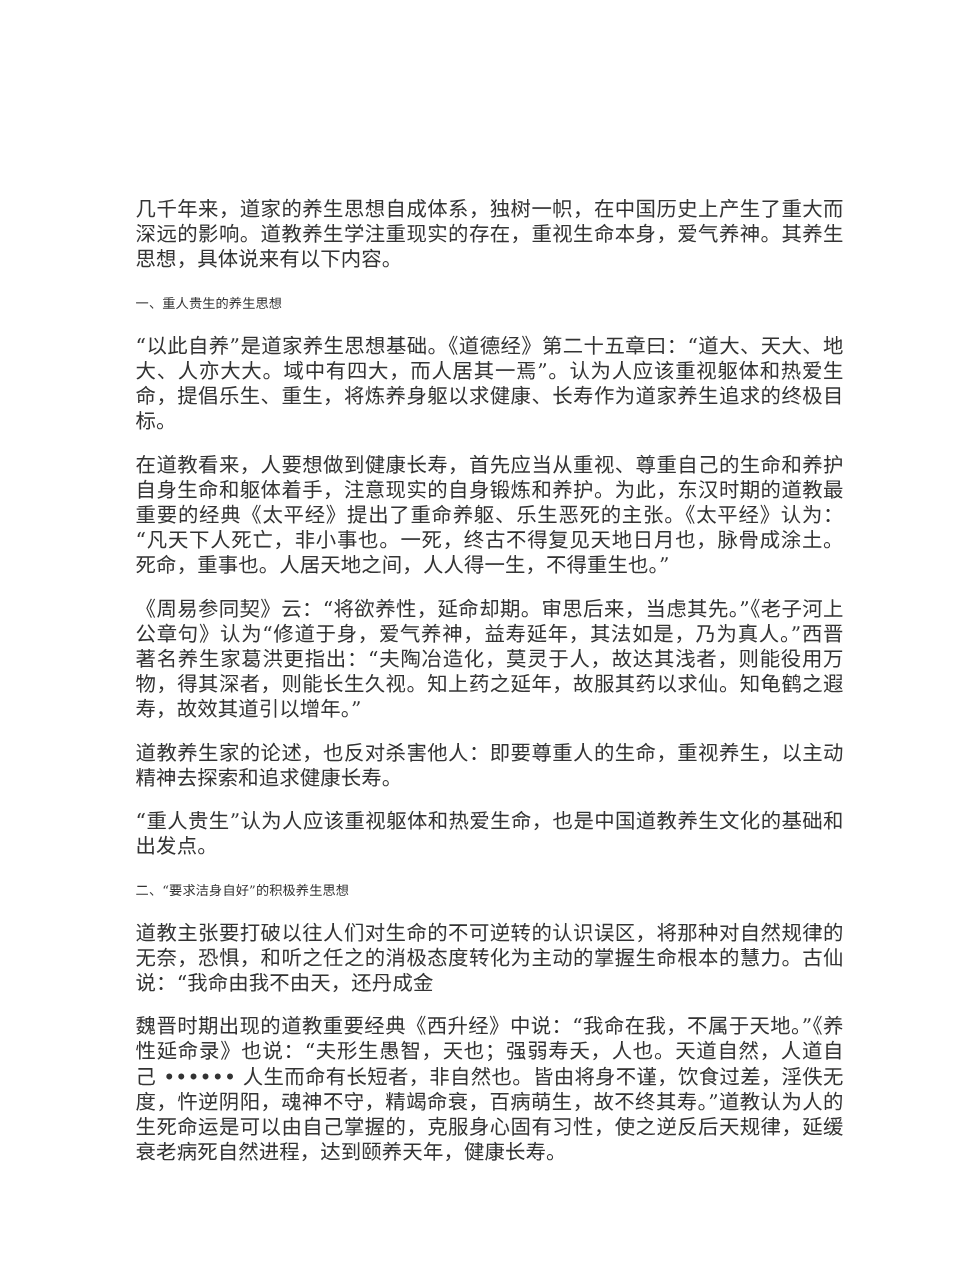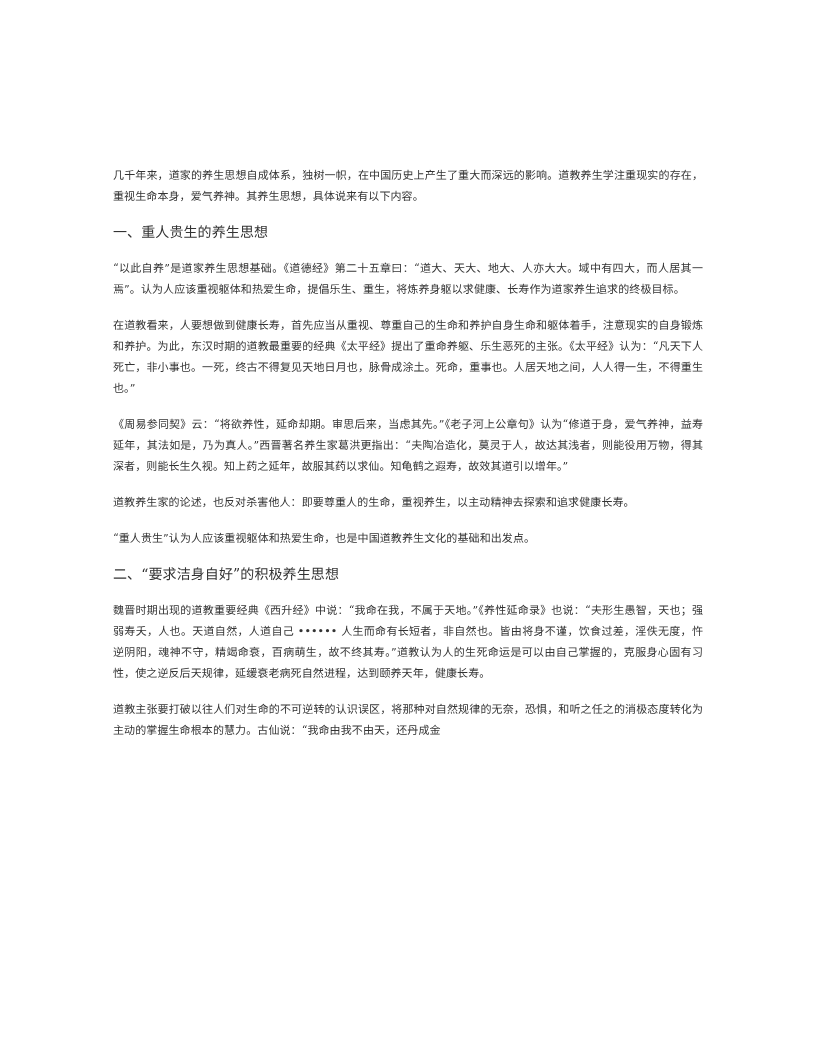--- a/index.html
+++ b/index.html
@@ -21,35 +21,35 @@
     width: 816px;
     height: 1056px;
     padding: 165px 113px 0 113px;
     background: #ffffff;
   }
   .doc-body {
     width: 590px;
   }
   p.para {
     margin: 0 0 15px 0;
-    font-size: 11px;
+    font-size: 17px;
     line-height: 21px;
     text-align: justify;
     text-justify: inter-ideograph;
     letter-spacing: 0.1px;
     color: #333333;
     word-break: break-all;
     white-space: normal;
   }
   p.para:last-child {
     margin-bottom: 0;
   }
   p.heading {
     margin: 0 0 15px 0;
-    font-size: 14px;
+    font-size: 11px;
     line-height: 21px;
     color: #333333;
     text-align: left;
     letter-spacing: 0.1px;
   }
   .indent {
     
     text-indent: 0;
   }
 </style>
@@ -70,18 +70,18 @@
 
 
     <p class="para indent">《周易参同契》云：“将欲养性，延命却期。审思后来，当虑其先。”《老子河上公章句》认为“修道于身，爱气养神，益寿延年，其法如是，乃为真人。”西晋著名养生家葛洪更指出：“夫陶冶造化，莫灵于人，故达其浅者，则能役用万物，得其深者，则能长生久视。知上药之延年，故服其药以求仙。知龟鹤之遐寿，故效其道引以增年。”</p>
 
     <p class="para">道教养生家的论述，也反对杀害他人：即要尊重人的生命，重视养生，以主动精神去探索和追求健康长寿。</p>
 
     <p class="para indent">“重人贵生”认为人应该重视躯体和热爱生命，也是中国道教养生文化的基础和出发点。</p>
 
     <p class="heading">二、“要求洁身自好”的积极养生思想</p>
 
+    <p class="para">道教主张要打破以往人们对生命的不可逆转的认识误区，将那种对自然规律的无奈，恐惧，和听之任之的消极态度转化为主动的掌握生命根本的慧力。古仙说：“我命由我不由天，还丹成金</p>
+
     <p class="para">魏晋时期出现的道教重要经典《西升经》中说：“我命在我，不属于天地。”《养性延命录》也说：“夫形生愚智，天也；强弱寿夭，人也。天道自然，人道自己 •••••• 人生而命有长短者，非自然也。皆由将身不谨，饮食过差，淫佚无度，忤逆阴阳，魂神不守，精竭命衰，百病萌生，故不终其寿。”道教认为人的生死命运是可以由自己掌握的，克服身心固有习性，使之逆反后天规律，延缓衰老病死自然进程，达到颐养天年，健康长寿。</p>
-
-    <p class="para">道教主张要打破以往人们对生命的不可逆转的认识误区，将那种对自然规律的无奈，恐惧，和听之任之的消极态度转化为主动的掌握生命根本的慧力。古仙说：“我命由我不由天，还丹成金</p>
 
   </div>
 </div>
 
 </body></html>

